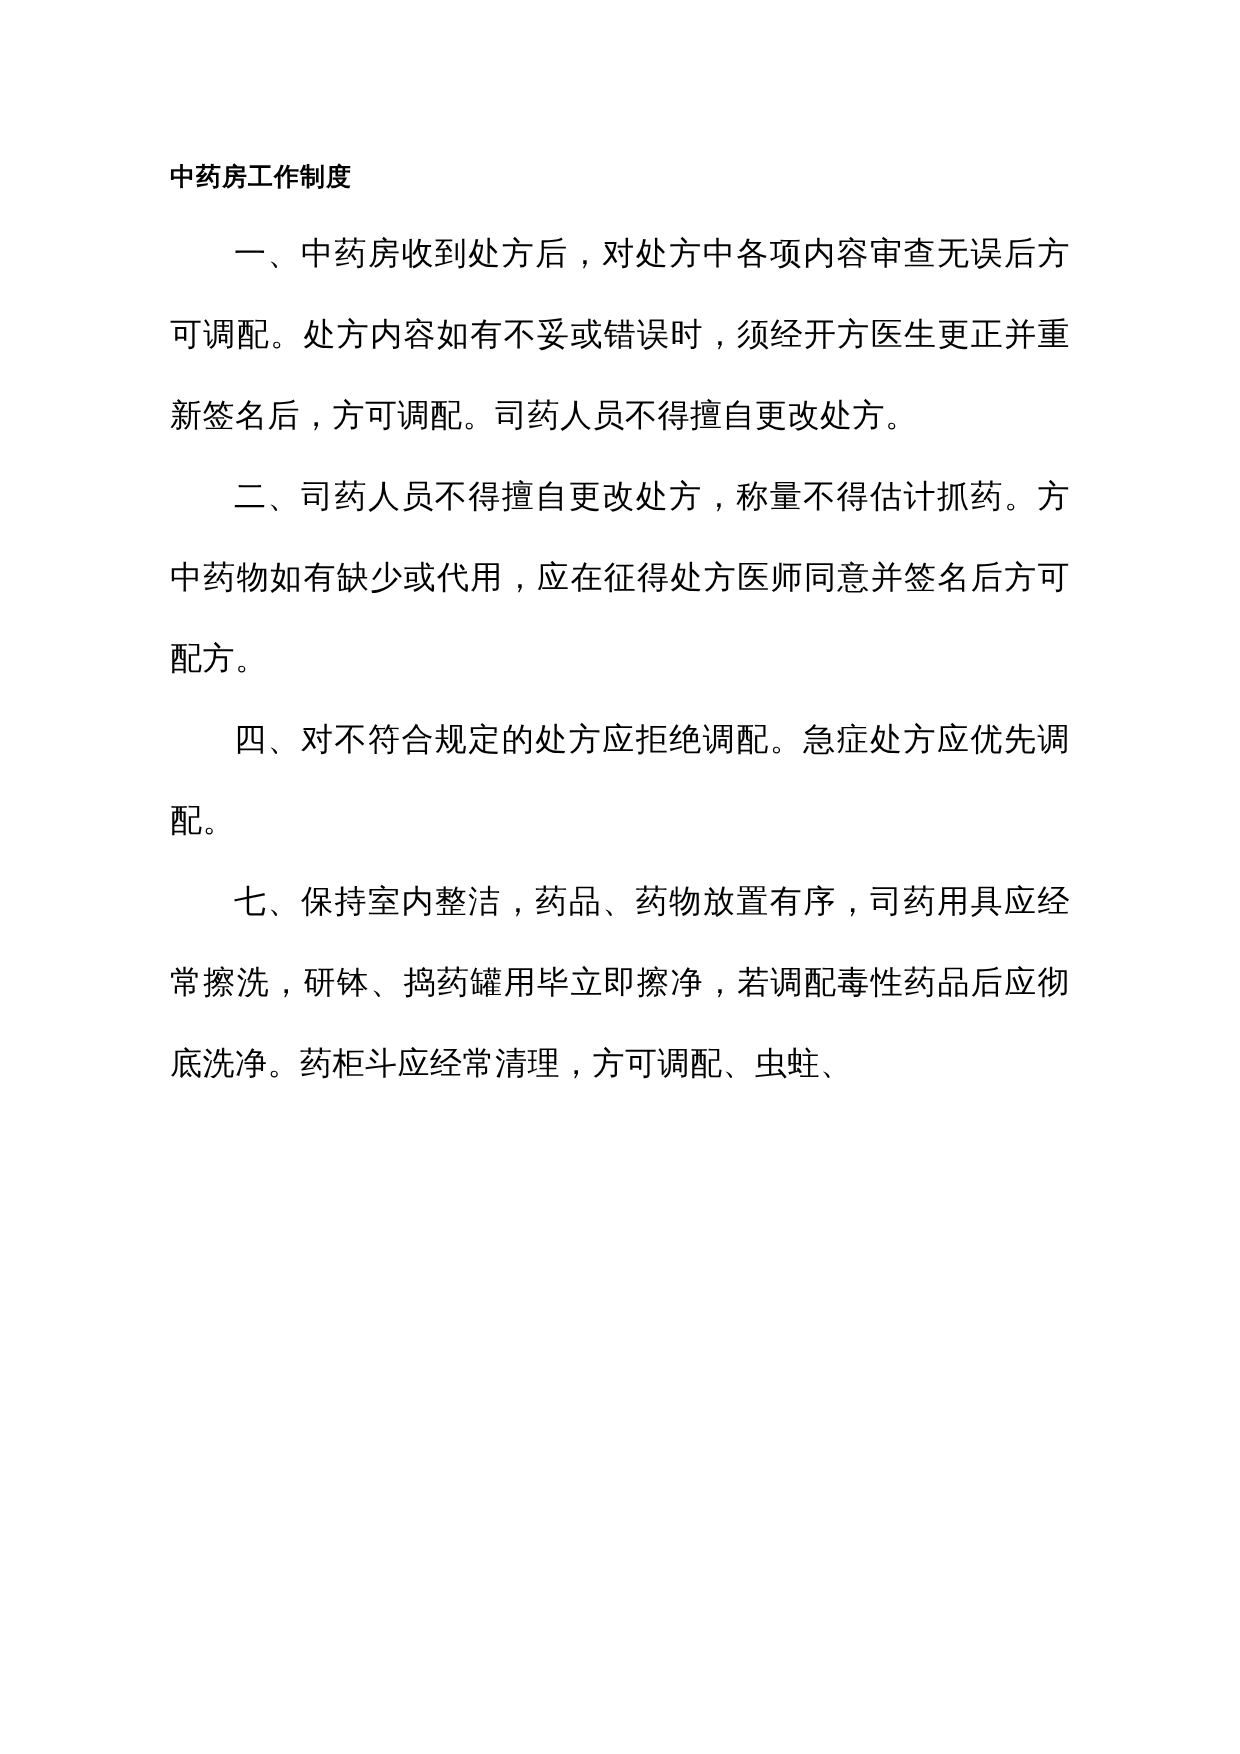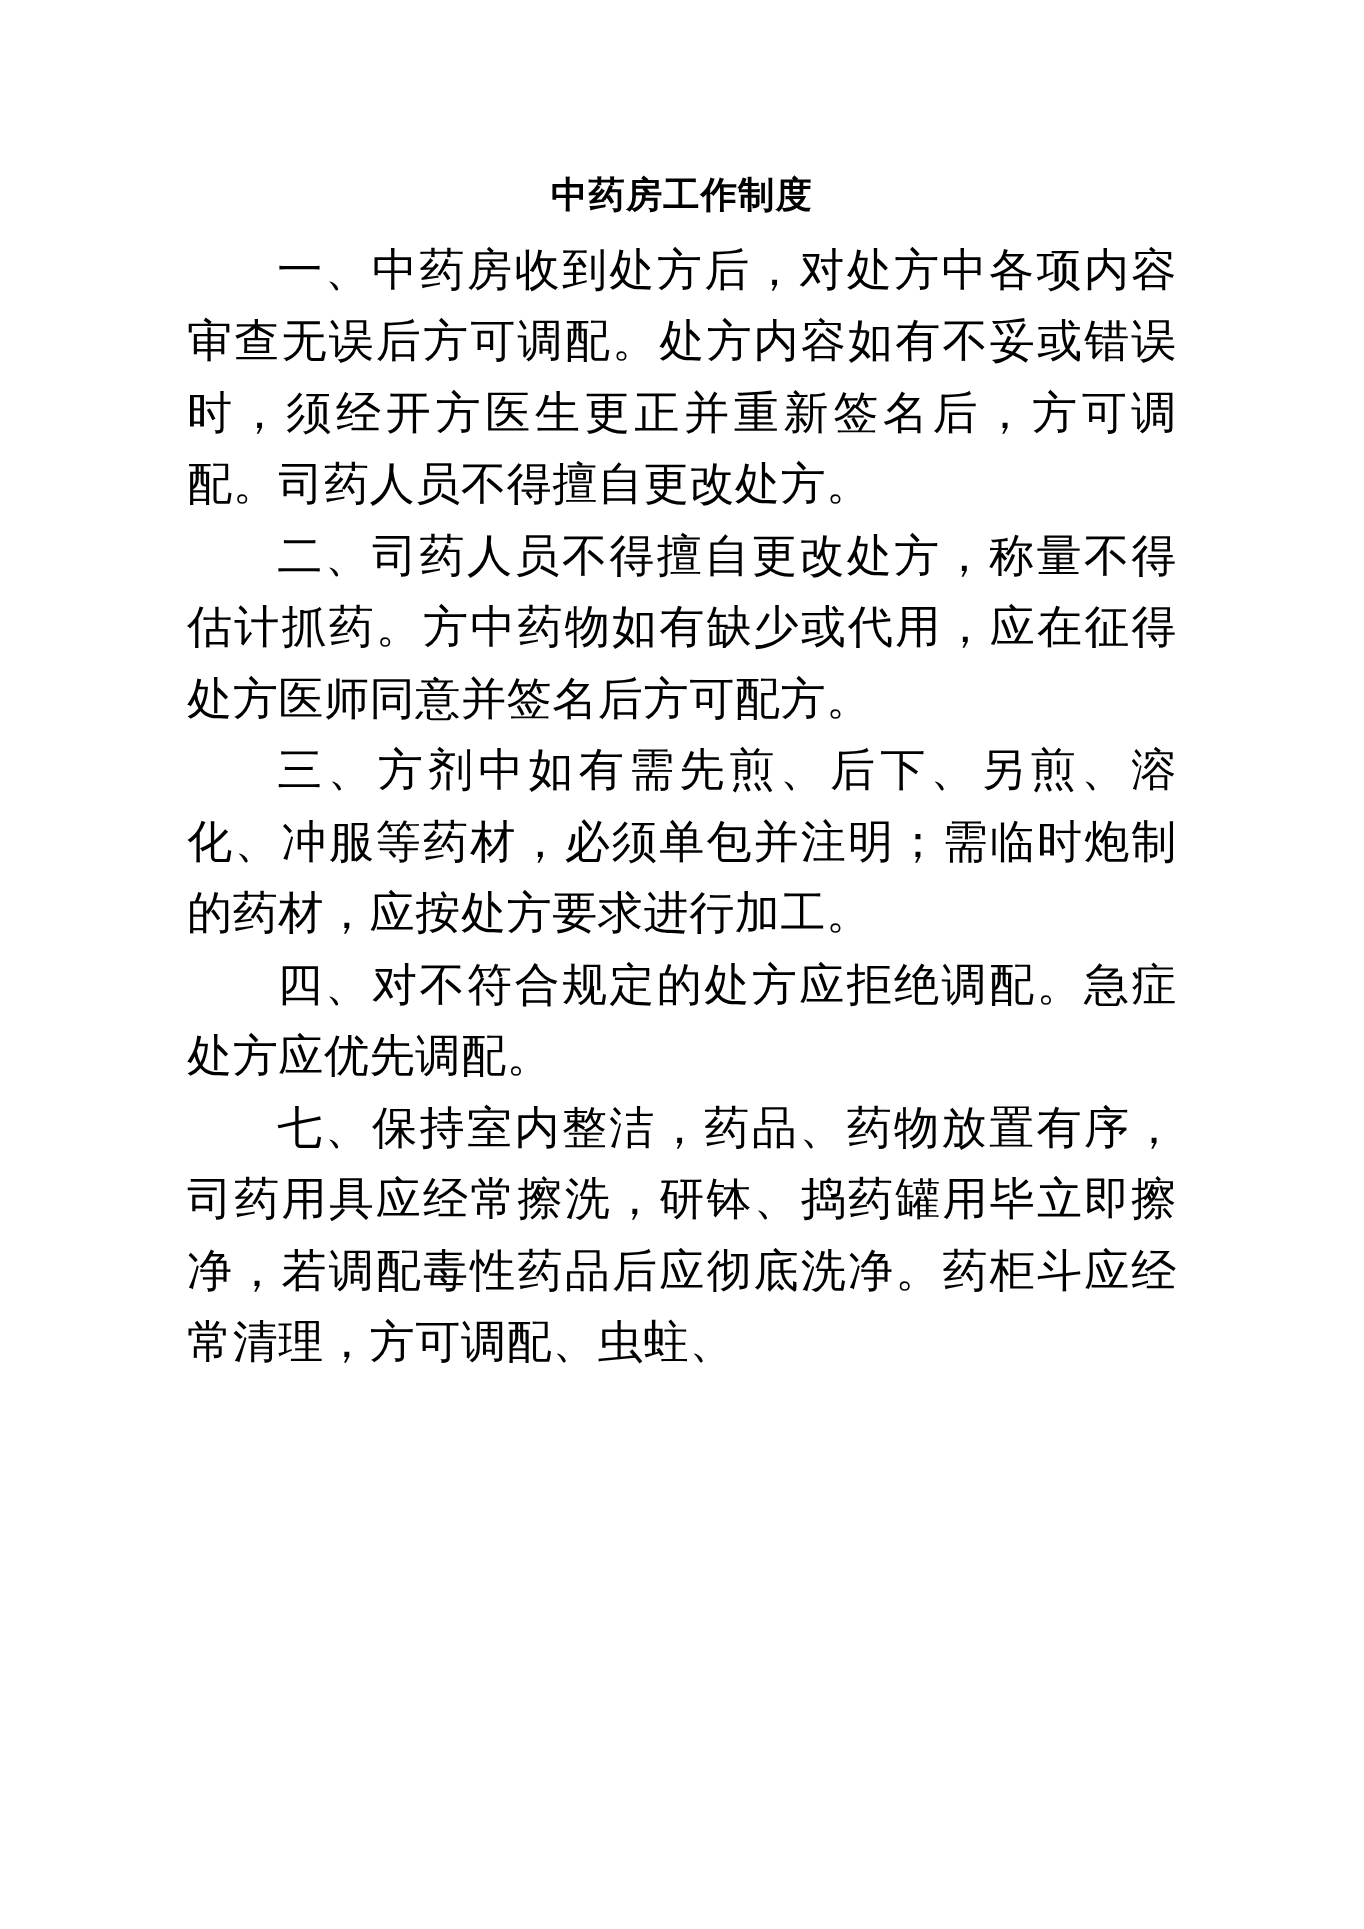--- a/index.html
+++ b/index.html
@@ -11,42 +11,41 @@
     position: relative;
     width: 1240px;
     height: 1754px;
     margin: 0 auto;
     background: #ffffff;
     color: #000000;
     padding: 148px 170px 0 170px;
     overflow: hidden;
   }
   .doc-title {
-    text-align: center;
-    font-size: 33px;
+    text-align: left;
+    font-size: 25px;
     font-weight: bold;
     line-height: 57px;
     margin-bottom: 8px;
     letter-spacing: 1px;
   }
   .doc-body p {
-    font-size: 41px;
-    line-height: 65px;
+    font-size: 32px;
+    line-height: 81px;
     text-indent: 2em;
     text-align: justify;
     text-justify: inter-character;
     letter-spacing: 0.5px;
     color: #000000;
   }
 </style>
 </head>
 <body>
 
 <div class="page">
   <h1 class="doc-title">中药房工作制度</h1>
   <div class="doc-body">
       <p>一、中药房收到处方后，对处方中各项内容审查无误后方可调配。处方内容如有不妥或错误时，须经开方医生更正并重新签名后，方可调配。司药人员不得擅自更改处方。</p>
       <p>二、司药人员不得擅自更改处方，称量不得估计抓药。方中药物如有缺少或代用，应在征得处方医师同意并签名后方可配方。</p>
-      <p>三、方剂中如有需先煎、后下、另煎、溶化、冲服等药材，必须单包并注明；需临时炮制的药材，应按处方要求进行加工。</p>
       <p>四、对不符合规定的处方应拒绝调配。急症处方应优先调配。</p>
       <p>七、保持室内整洁，药品、药物放置有序，司药用具应经常擦洗，研钵、捣药罐用毕立即擦净，若调配毒性药品后应彻底洗净。药柜斗应经常清理，方可调配、虫蛀、</p>
     </div>
 </div>
 
 </body></html>

